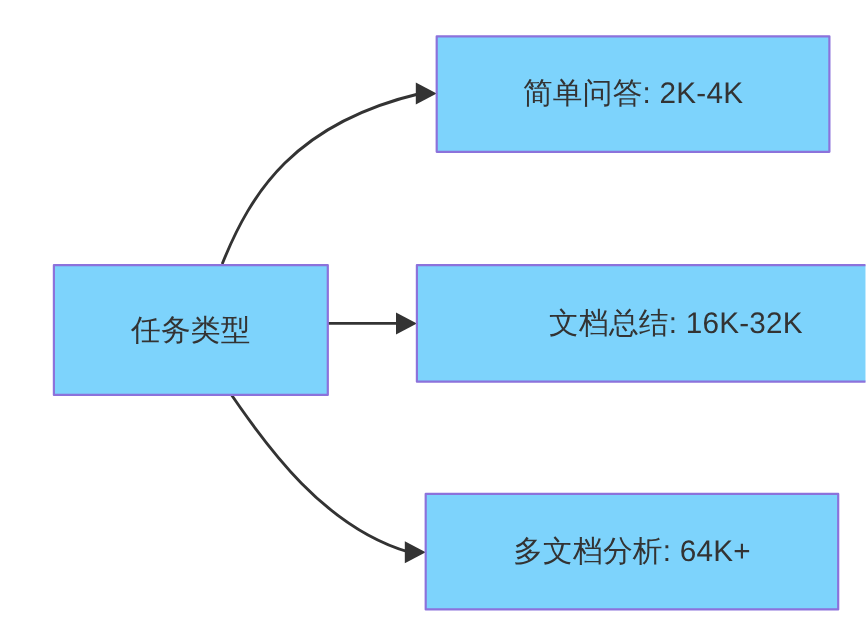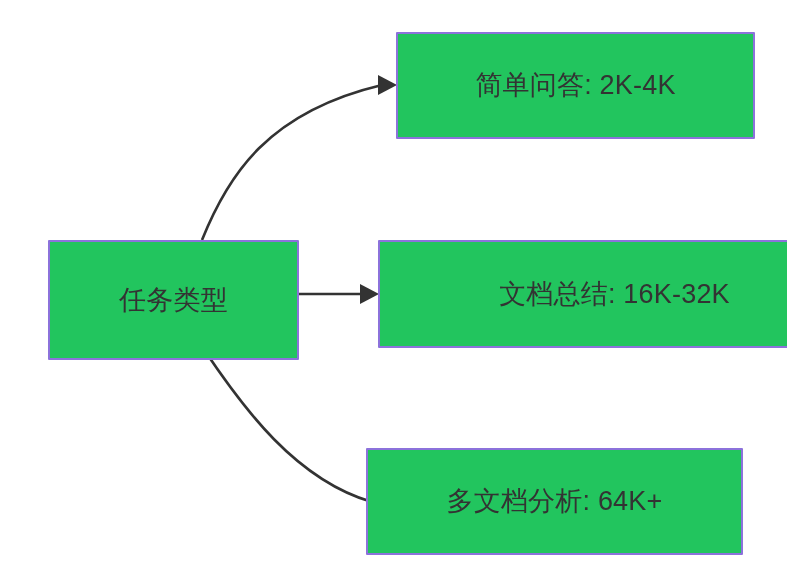--- a/index.html
+++ b/index.html
@@ -22,21 +22,21 @@
     position: absolute;
     left: 0;
     top: 0;
     width: 787px;
     height: 572px;
     pointer-events: none;
   }
   .node {
     position: absolute;
     box-sizing: border-box;
-    background: #22c55e;
+    background: #7dd3fc;
     border: 2.5px solid #8C72DB;
     border-radius: 1px;
     display: flex;
     align-items: center;
     justify-content: center;
     text-align: center;
   }
   .node-label {
     color: #333333;
     font-size: 27px;
@@ -59,21 +59,21 @@
     width: 359px;
     height: 107px;
   }
   #node-target-1 {
     left: 378px;
     top: 240px;
     width: 473px;
     height: 108px;
   }
   #node-target-2 {
-    left: 366px;
+    left: 386px;
     top: 448px;
     width: 377px;
     height: 107px;
   }
   .edge-path {
     fill: none;
     stroke: #333333;
     stroke-width: 2.6;
     stroke-linecap: butt;
   }

